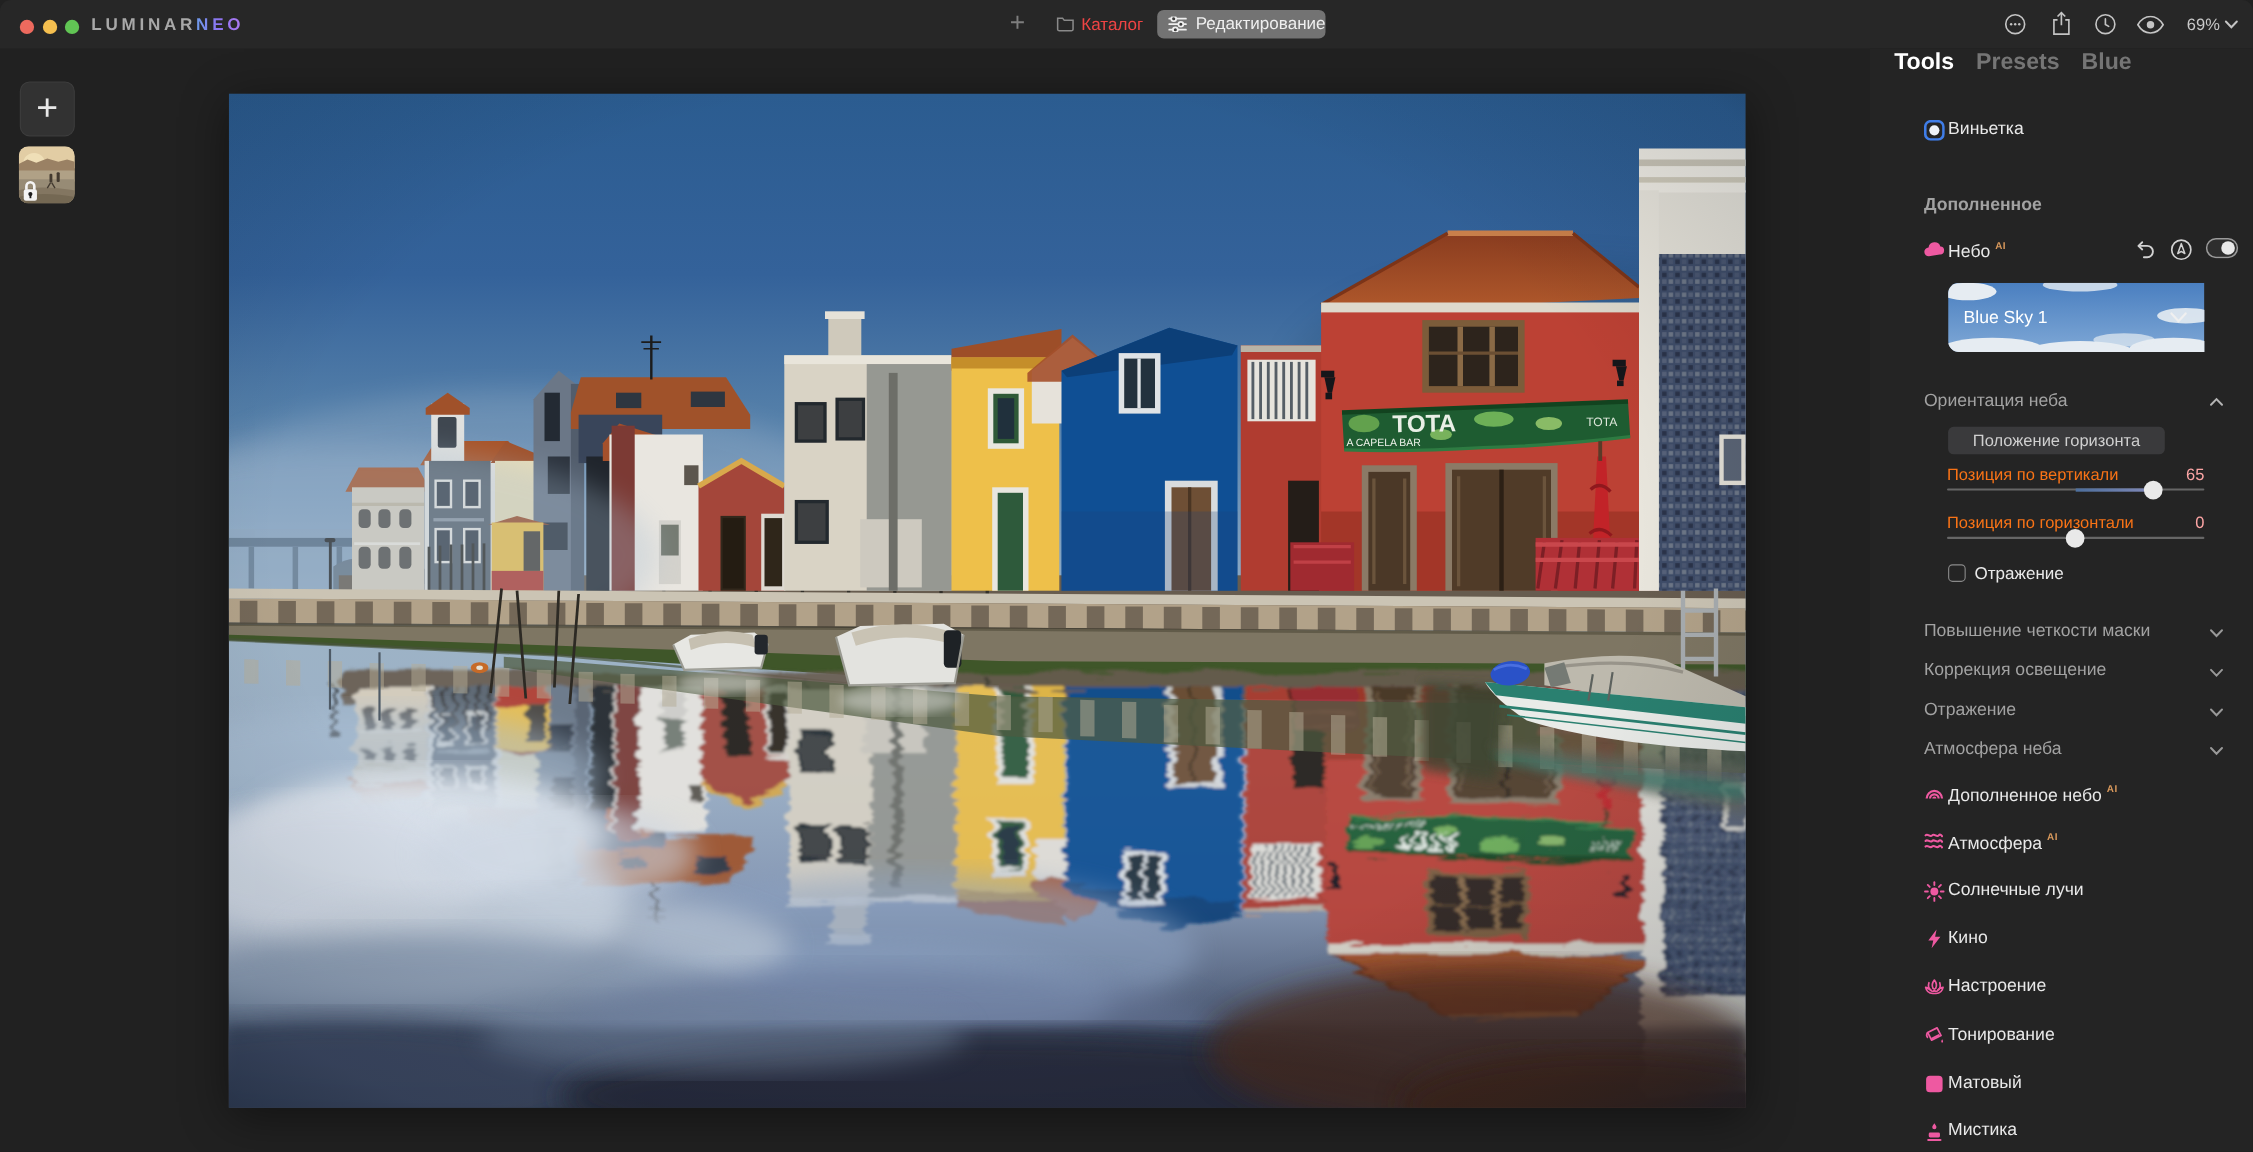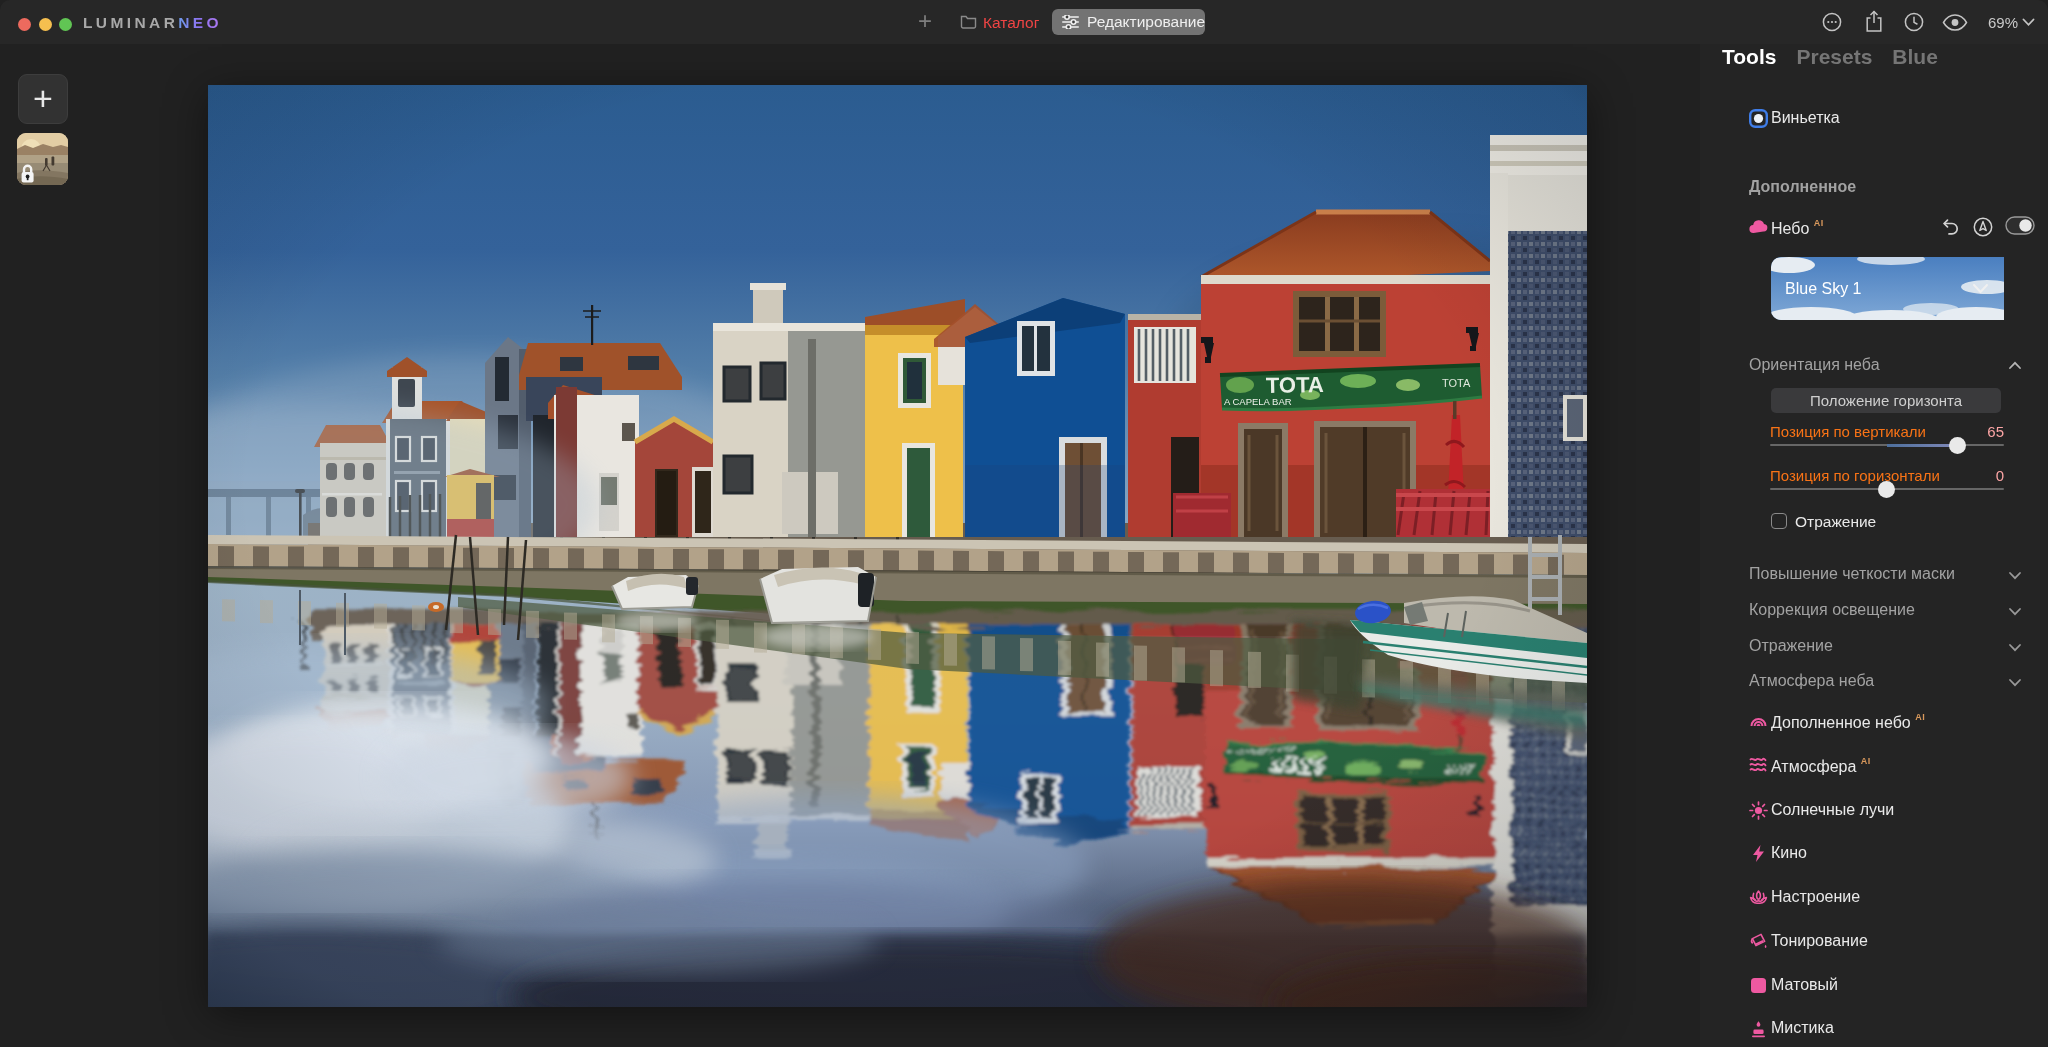--- a/index.html
+++ b/index.html
@@ -20,21 +20,21 @@
 .tabs { position:absolute; left:22px; top:1px; font-size:21px; font-weight:bold; color:#757575; }
 .tabs b { color:#fff; margin-right:20px; font-weight:bold;text-align:right;}
 .tabs span { margin-right:20px; }
 .row { position:absolute; left:71px; font-size:16px; color:#e9e9e9; }
 .ico { position:absolute; left:-22px; top:0px; width:19px; height:19px; }
 .sup { font-size:9px; color:#d9995c; font-weight:bold; vertical-align:8px; letter-spacing:0.5px; }
 .gray { color:#8d8d8d; }
 .sect { position:absolute; left:49px; font-size:16px; color:#a2a2a2; }
 .chev { position:absolute; left:308px; width:14px; height:14px; }
 .skybtn { position:absolute; left:71px; top:213px; width:255px; height:63px; border-radius:10px; overflow:hidden; }
-.horbtn { position:absolute; left:71px; top:344px; width:230px; height:25px; background:#3a3a3c; border-radius:5px; color:#cfcfcf; font-size:15px; text-align:center; line-height:25px; }
+.horbtn { position:absolute; left:71px; top:344px; width:197px; height:25px; background:#3a3a3c; border-radius:5px; color:#cfcfcf; font-size:15px; text-align:center; line-height:25px; }
 .slbl { position:absolute; left:70px; font-size:15px; color:#f97316; }
 .sval { position:absolute; right:44px; font-size:15px; color:#fca5a5; }
 .track { position:absolute; left:70px; width:234px; height:2px; background:#666; border-radius:1px; }
 .knob { position:absolute; width:17px; height:17px; border-radius:50%; background:#e9e9e9; top:-7.5px; }
 .fill { position:absolute; height:3px; top:-0.5px; background:linear-gradient(90deg,#4d6f9d,#8189b8); }
 .cbox { position:absolute; left:71px; top:469px; width:16px; height:16px; border:1.5px solid #8a8a8a; border-radius:4px; }
 svg.icon { display:block; }
 </style>
 </head>
 <body>

